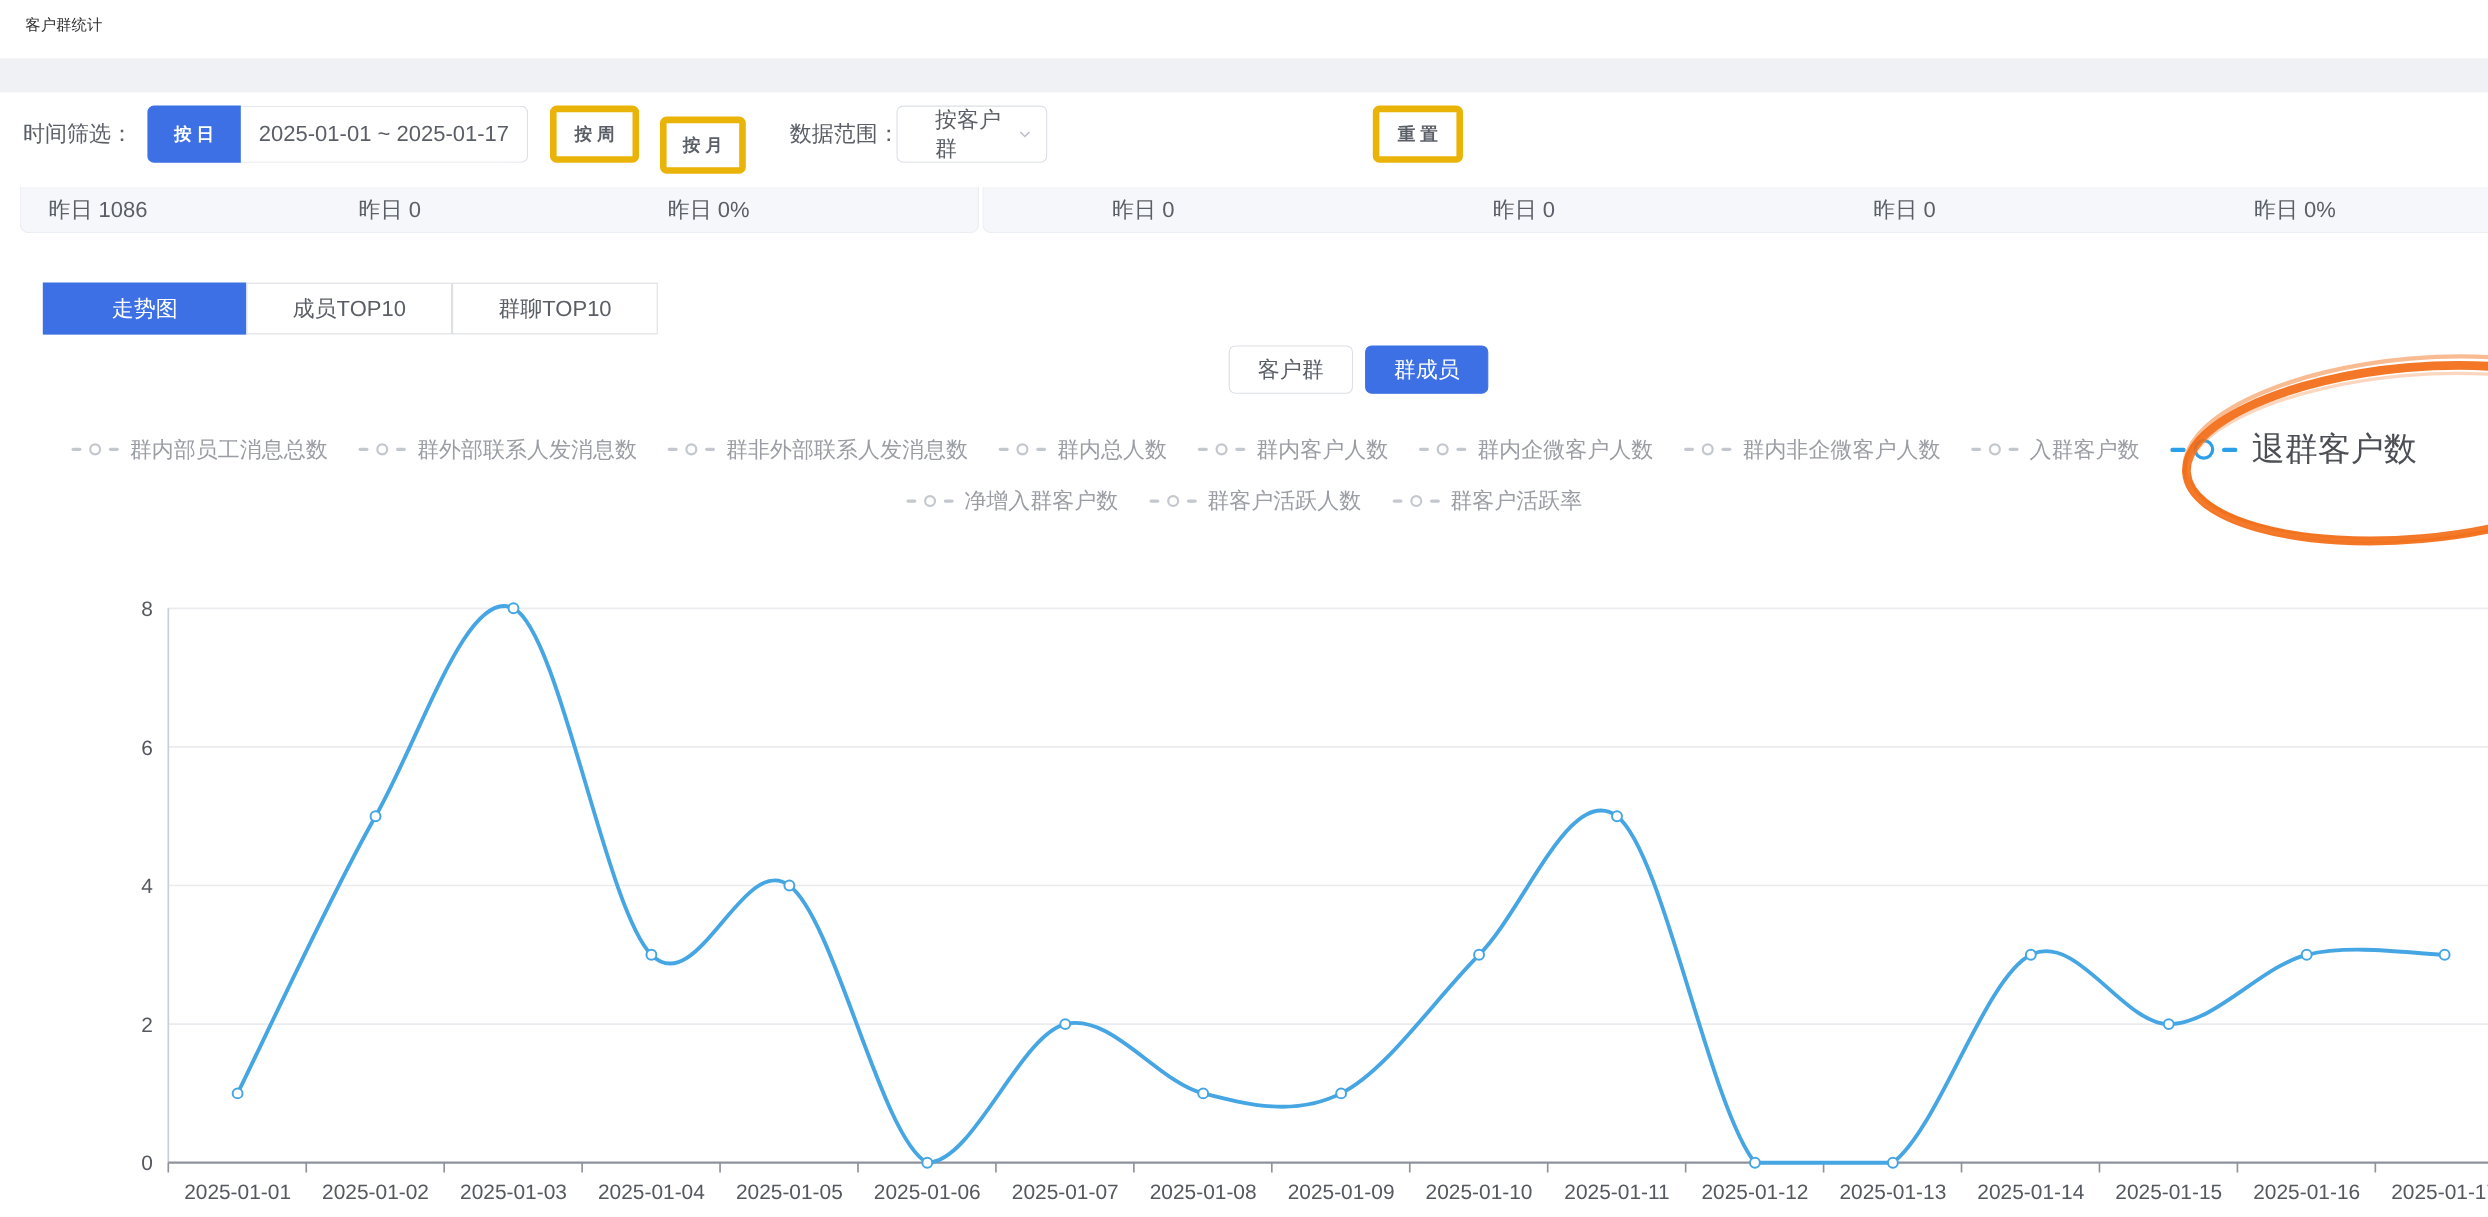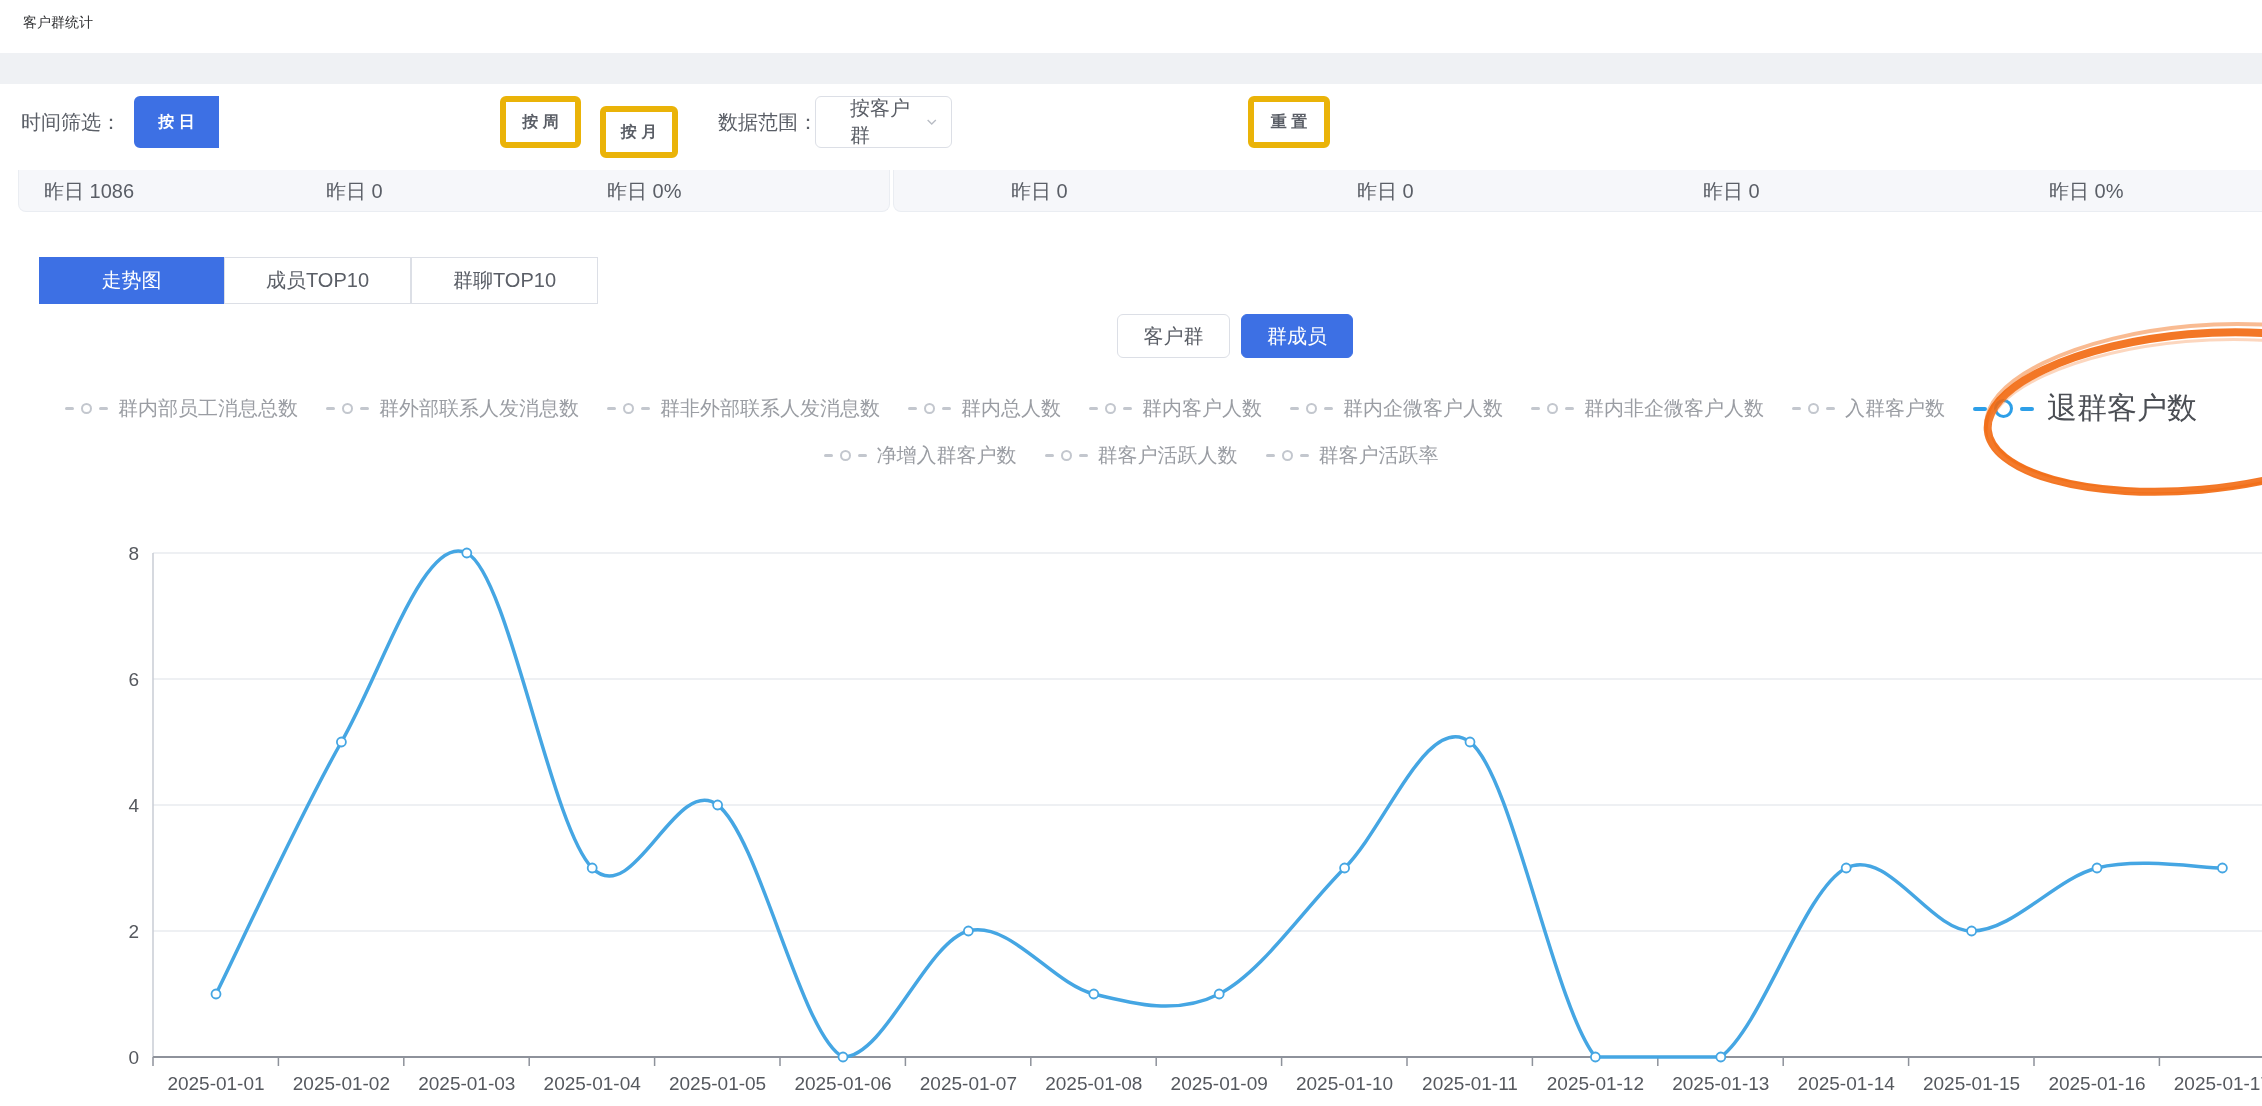--- a/index.html
+++ b/index.html
@@ -54,20 +54,21 @@
 
 <div id="screen">
 
   <div class="abs page-header">
     <div class="abs page-title">客户群统计</div>
   </div>
   <div class="abs gray-band"></div>
 
   <div class="abs filter-label" style="left:21px;">时间筛选：</div>
   <button class="abs btn btn-primary" style="left:134px;top:96px;width:85px;height:52px;border-radius:6px 0 0 6px;">按 日</button>
+  <div class="abs date-input" style="left:219px;top:96px;width:261px;height:52px;">2025-01-01 ~ 2025-01-17</div>
   <button class="abs btn" style="left:500px;top:96px;width:81px;height:52px;">按 周</button>
   <button class="abs btn" style="left:600px;top:106px;width:78px;height:52px;">按 月</button>
   <div class="abs filter-label" style="left:718px;">数据范围：</div>
   <div class="abs select-box" style="left:815px;top:96px;width:137px;height:52px;">
     <span>按客户群</span>
     <svg class="chev" viewBox="0 0 14 14">
       <path d="M2 4.5 L7 9.5 L12 4.5" fill="none" stroke="#B8BCC4" stroke-width="1.6"></path>
     </svg>
   </div>
   <button class="abs btn" style="left:1248px;top:96px;width:82px;height:52px;">重 置</button>

